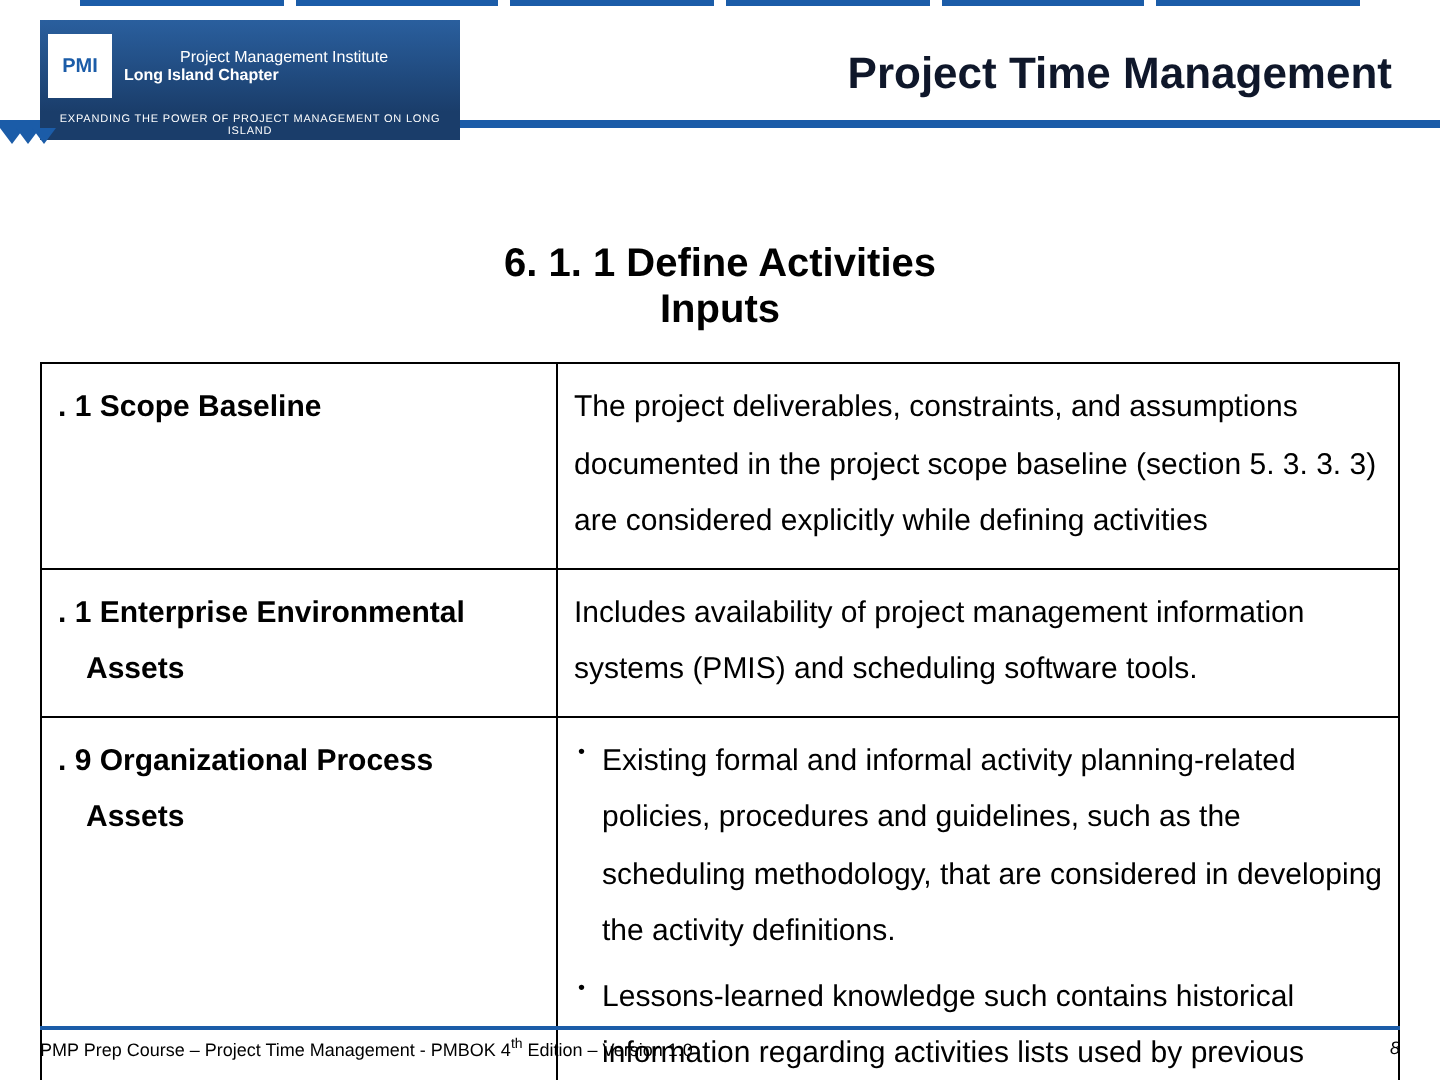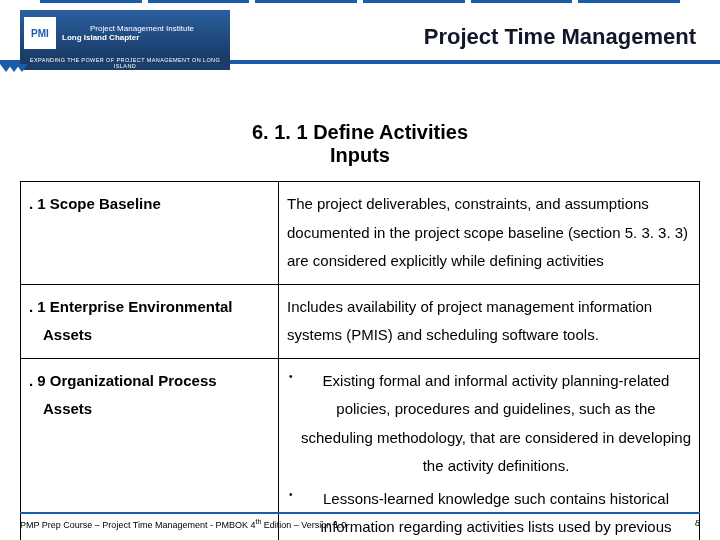--- a/index.html
+++ b/index.html
@@ -116,21 +116,21 @@
     vertical-align: top;
     padding: 8px 8px;
     line-height: 1.9;
   }
   table.inputs td.left {
     width: 38%;
     font-weight: bold;
   }
   table.inputs td.left .factors { font-weight: bold; padding-left: 14px; display:block; }
   td.right ul { list-style: none; padding-left: 0; }
-  td.right ul li { position: relative; padding-left: 14px; margin-bottom: 4px; text-align: center; }
+  td.right ul li { position: relative; padding-left: 14px; margin-bottom: 4px; }
   td.right ul li::before {
     content: "•"; position: absolute; left: 2px; top: 0; font-size: 10px;
   }
   .footer {
     position: absolute;
     left: 20px; right: 20px; bottom: 10px;
     border-top: 2px solid #1b5ca8;
     padding-top: 4px;
     font-size: 9px;
     display: flex;

